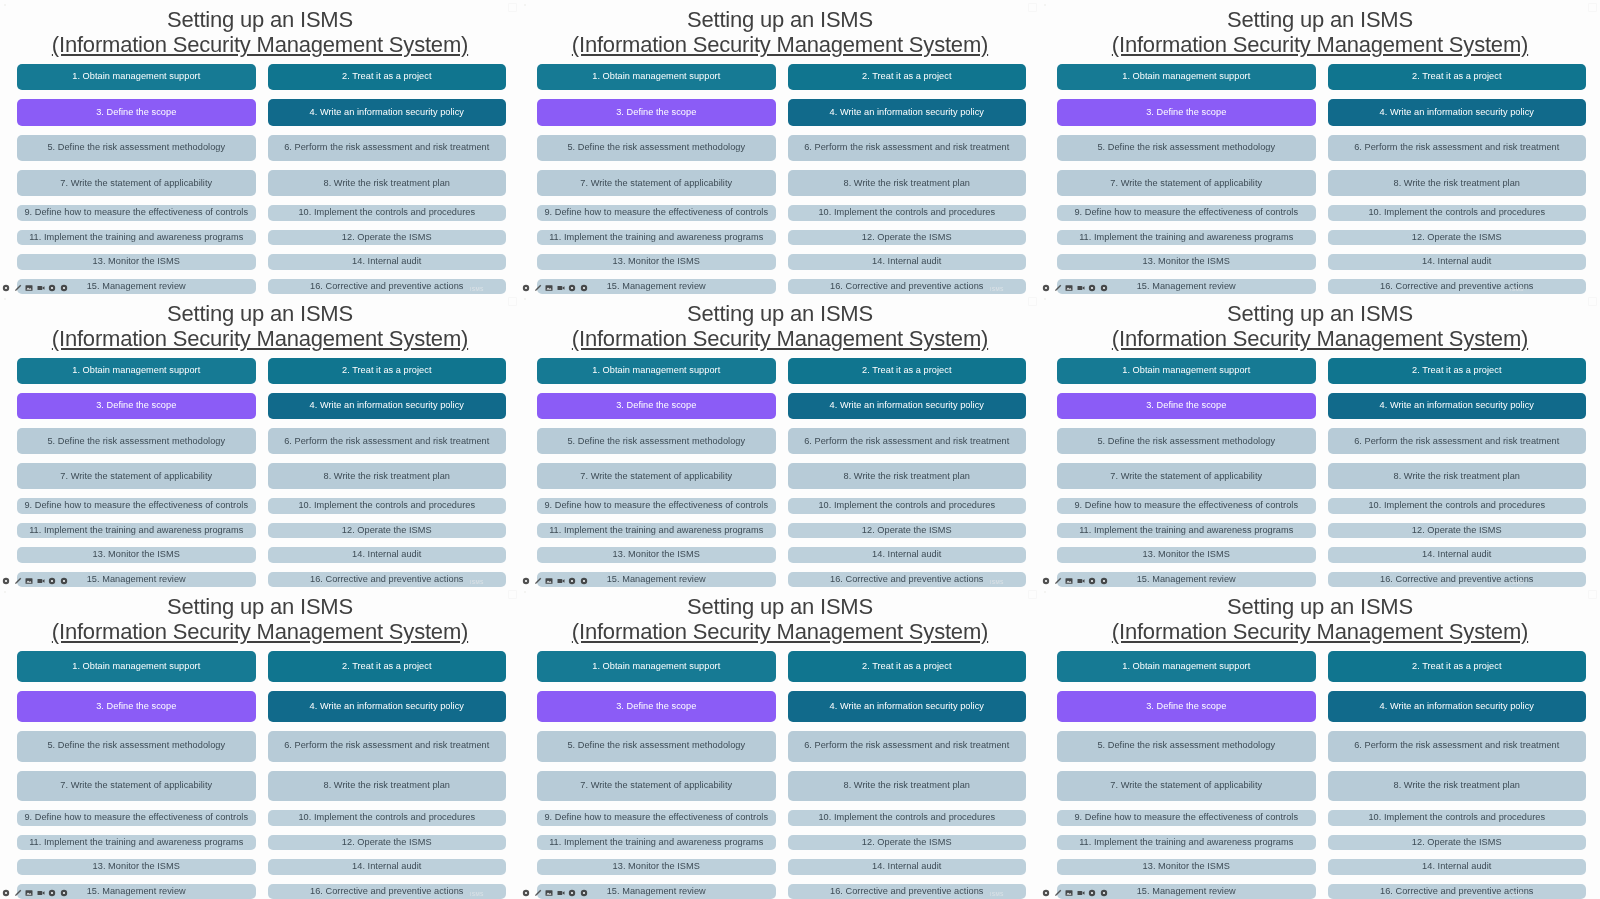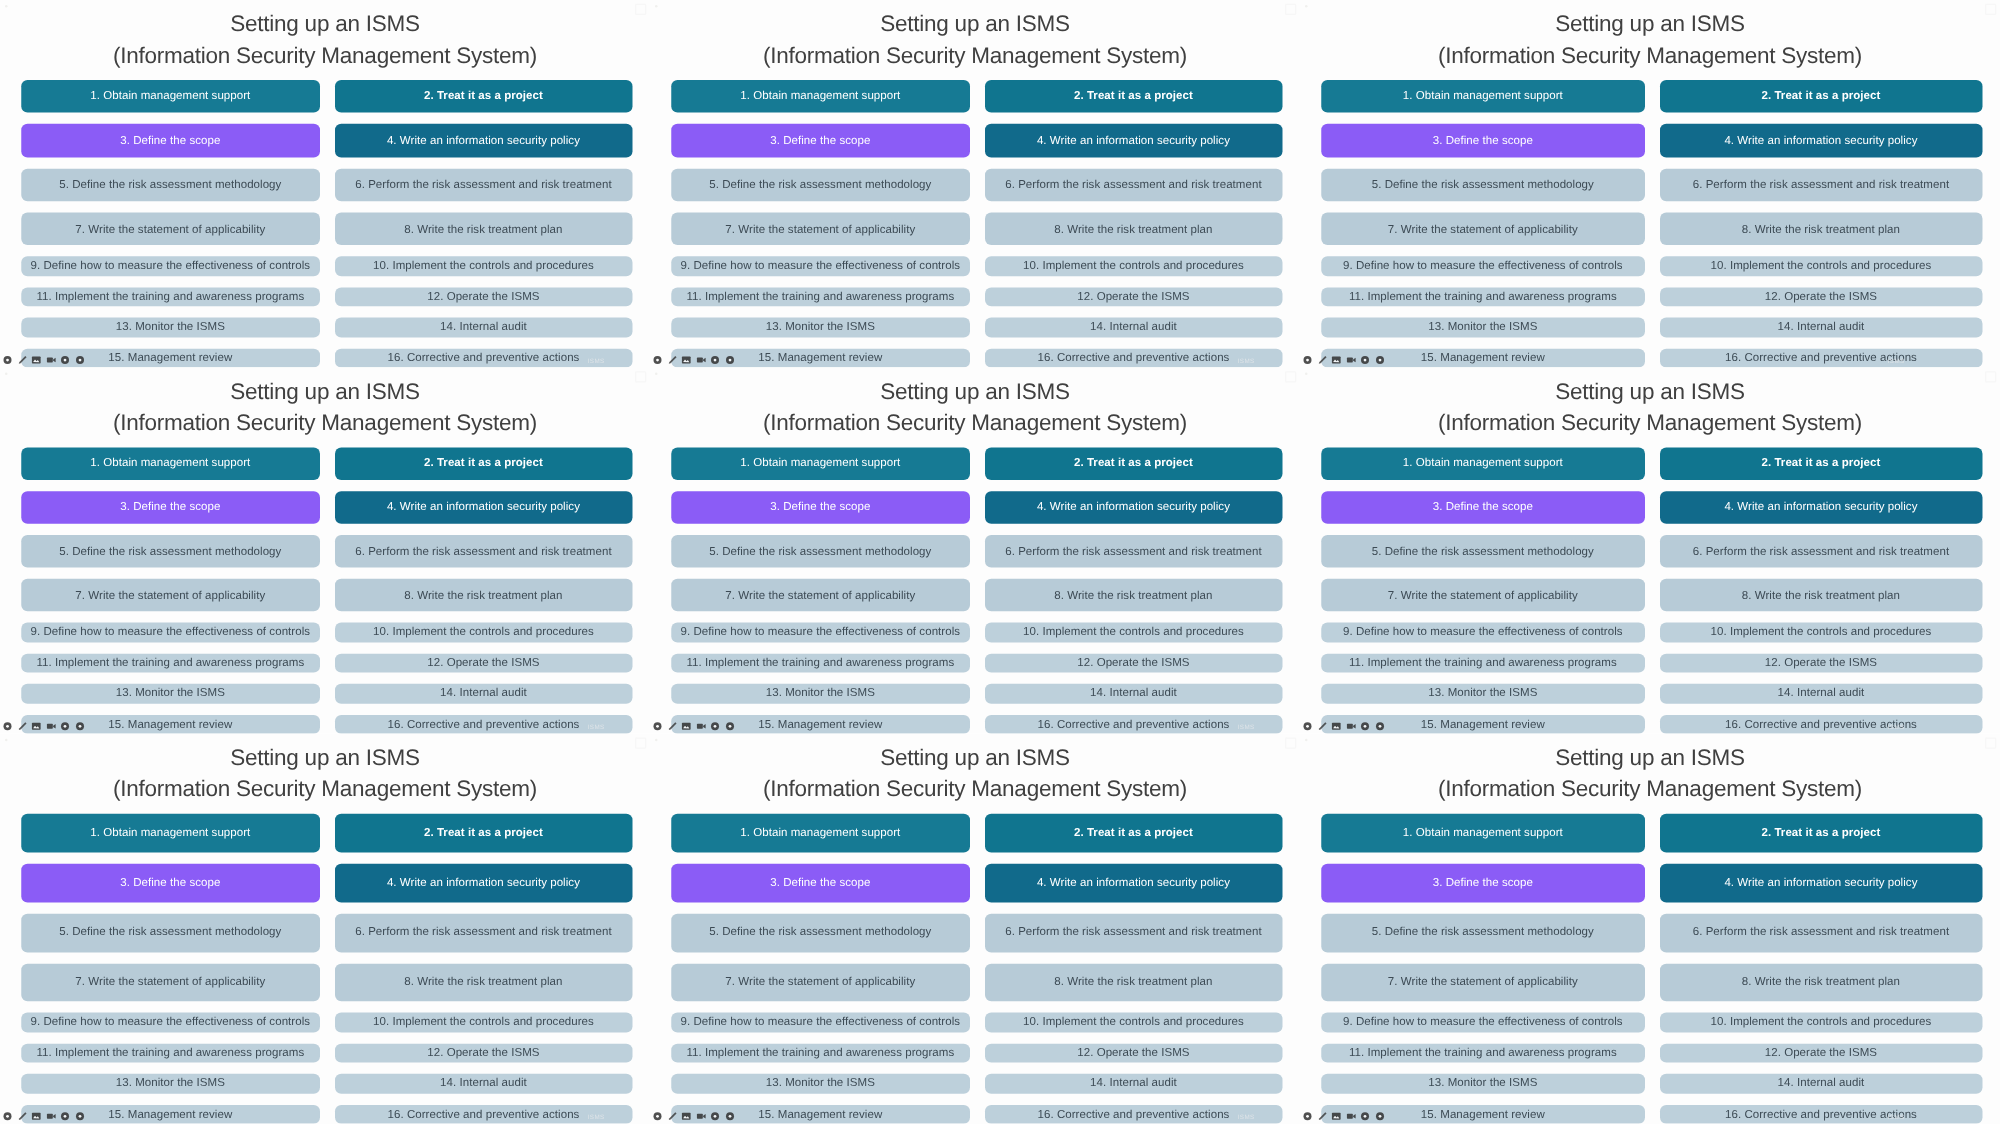--- a/index.html
+++ b/index.html
@@ -31,28 +31,28 @@
     left: 0; right: 0; top: 0; bottom: 0;
     background: #fdfdfd;
     display: flex;
     flex-direction: column;
   }
 
   
   .slide-title {
     text-align: center;
     color: #404040;
-    font-size: 18px;
+    font-size: 22px;
     line-height: 25px;
     letter-spacing: -0.2px;
     padding-top: 7px;
     font-weight: 400;
     white-space: nowrap;
   }
-  .slide-title .t-line2 { display: block; }
+  .slide-title .t-line2 { display: block; text-decoration: underline; }
 
   
   .steps-grid {
     flex: 1;
     display: grid;
     grid-template-columns: repeat(2, 1fr);
     grid-template-rows: repeat(4, 1fr);
     column-gap: 12px;
     row-gap: 9px;
     padding: 7px 14px 0 17px;
@@ -64,21 +64,21 @@
     align-items: center;
     justify-content: center;
     text-align: center;
     padding: 2px 5px;
     font-size: 9.2px;
     line-height: 11.4px;
     letter-spacing: 0.05px;
   }
 
   .step-box.teal-a { background: #167a94; color: #ffffff; }
-  .step-box.teal-b { background: #10758f; color: #ffffff; font-weight: bold; }
+  .step-box.teal-b { background: #10758f; color: #ffffff; }
   .step-box.teal-c { background: #8b5cf6; color: #ffffff; }
   .step-box.teal-d { background: #116a8b; color: #ffffff; }
   .step-box.pale   { background: #b7cbd7; color: #3d4b55; }
   .step-box.pale2  { background: #bdd0db; color: #3d4b55; }
 
   
   .thumb-toolbar {
     position: absolute;
     left: 2px;
     bottom: 1px;

